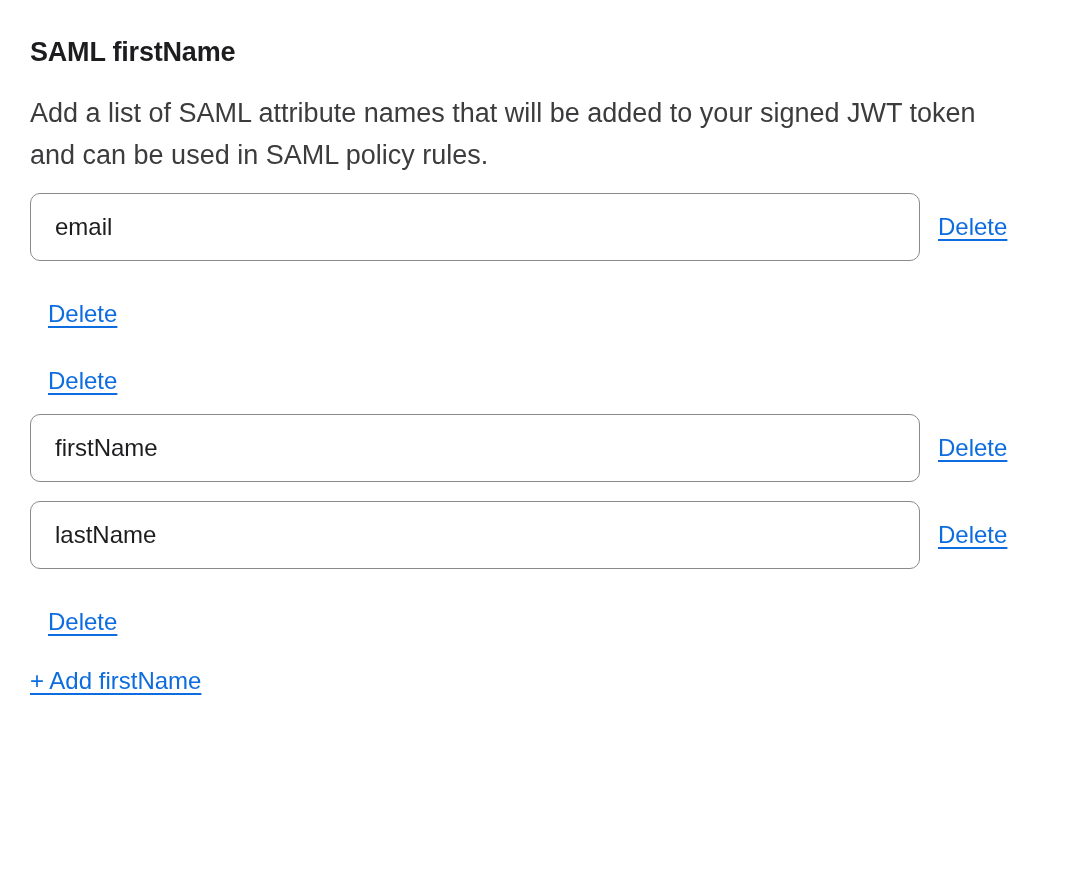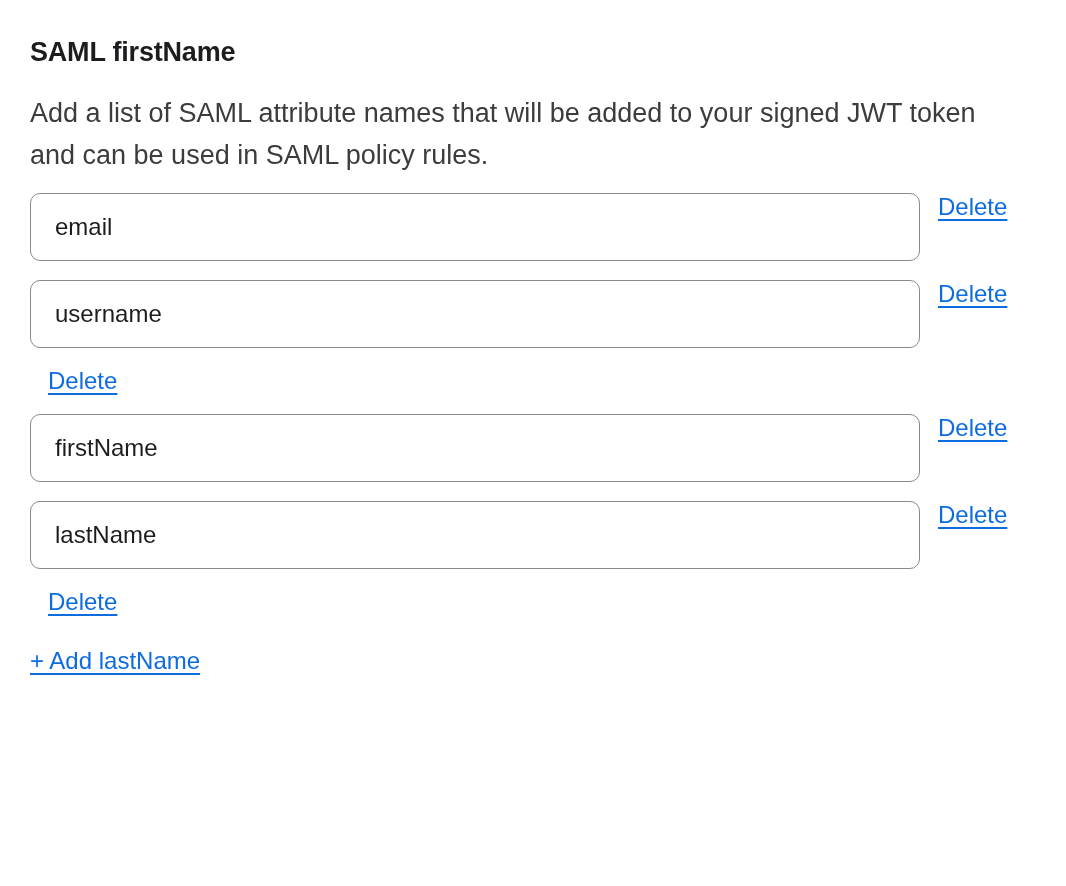--- a/index.html
+++ b/index.html
@@ -60,42 +60,41 @@
     color: var(--link-blue, #0d6ce0);
     font-size: 24px;
     text-decoration: underline;
     text-underline-offset: 4px;
     text-decoration-thickness: 2px;
     cursor: pointer;
     white-space: nowrap;
   }
   .delete-link {
     margin-left: 18px;
-    margin-top: 0;
+    margin-top: 20px;
   }
   .add-link {
     display: inline-block;
     margin-top: 12px;
   }
 </style>
 </head>
 <body>
 
 <div class="page">
   <h1 class="title">SAML firstName</h1>
   <p class="desc">Add a list of SAML attribute names that will be added to your signed JWT token
 and can be used in SAML policy rules.</p>
   <div class="rows">
   <div class="row">
     <input type="text" class="attr-input" value="email" style="">
     <a href="#" class="link delete-link">Delete</a>
   </div>
 
   <div class="row">
-    <input type="text" class="attr-input" value="username" style="">
     <a href="#" class="link delete-link">Delete</a>
   </div>
 
   <div class="row">
     <a href="#" class="link delete-link">Delete</a>
   </div>
 
   <div class="row">
     <input type="text" class="attr-input" value="firstName" style="">
     <a href="#" class="link delete-link">Delete</a>
@@ -103,14 +102,14 @@
 
   <div class="row">
     <input type="text" class="attr-input" value="lastName" style="">
     <a href="#" class="link delete-link">Delete</a>
   </div>
 
   <div class="row">
     <a href="#" class="link delete-link">Delete</a>
   </div>
 </div>
-  <a href="#" class="link add-link">+ Add lastName</a>
+  <a href="#" class="link add-link">+ Add firstName</a>
 </div>
 
 </body></html>

